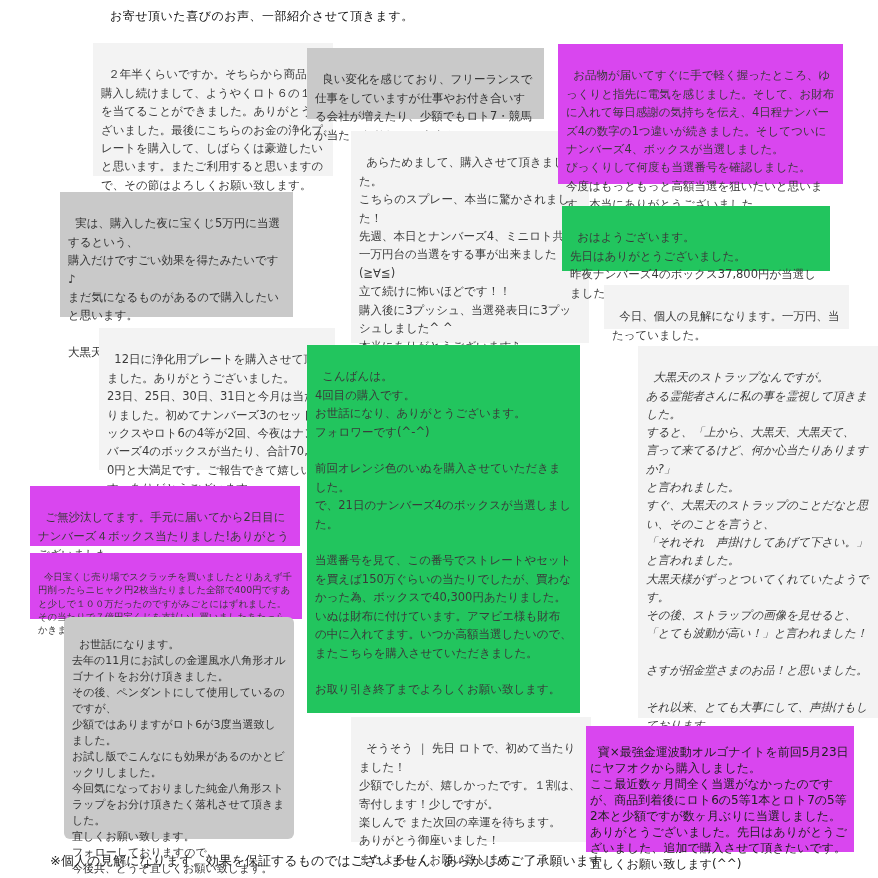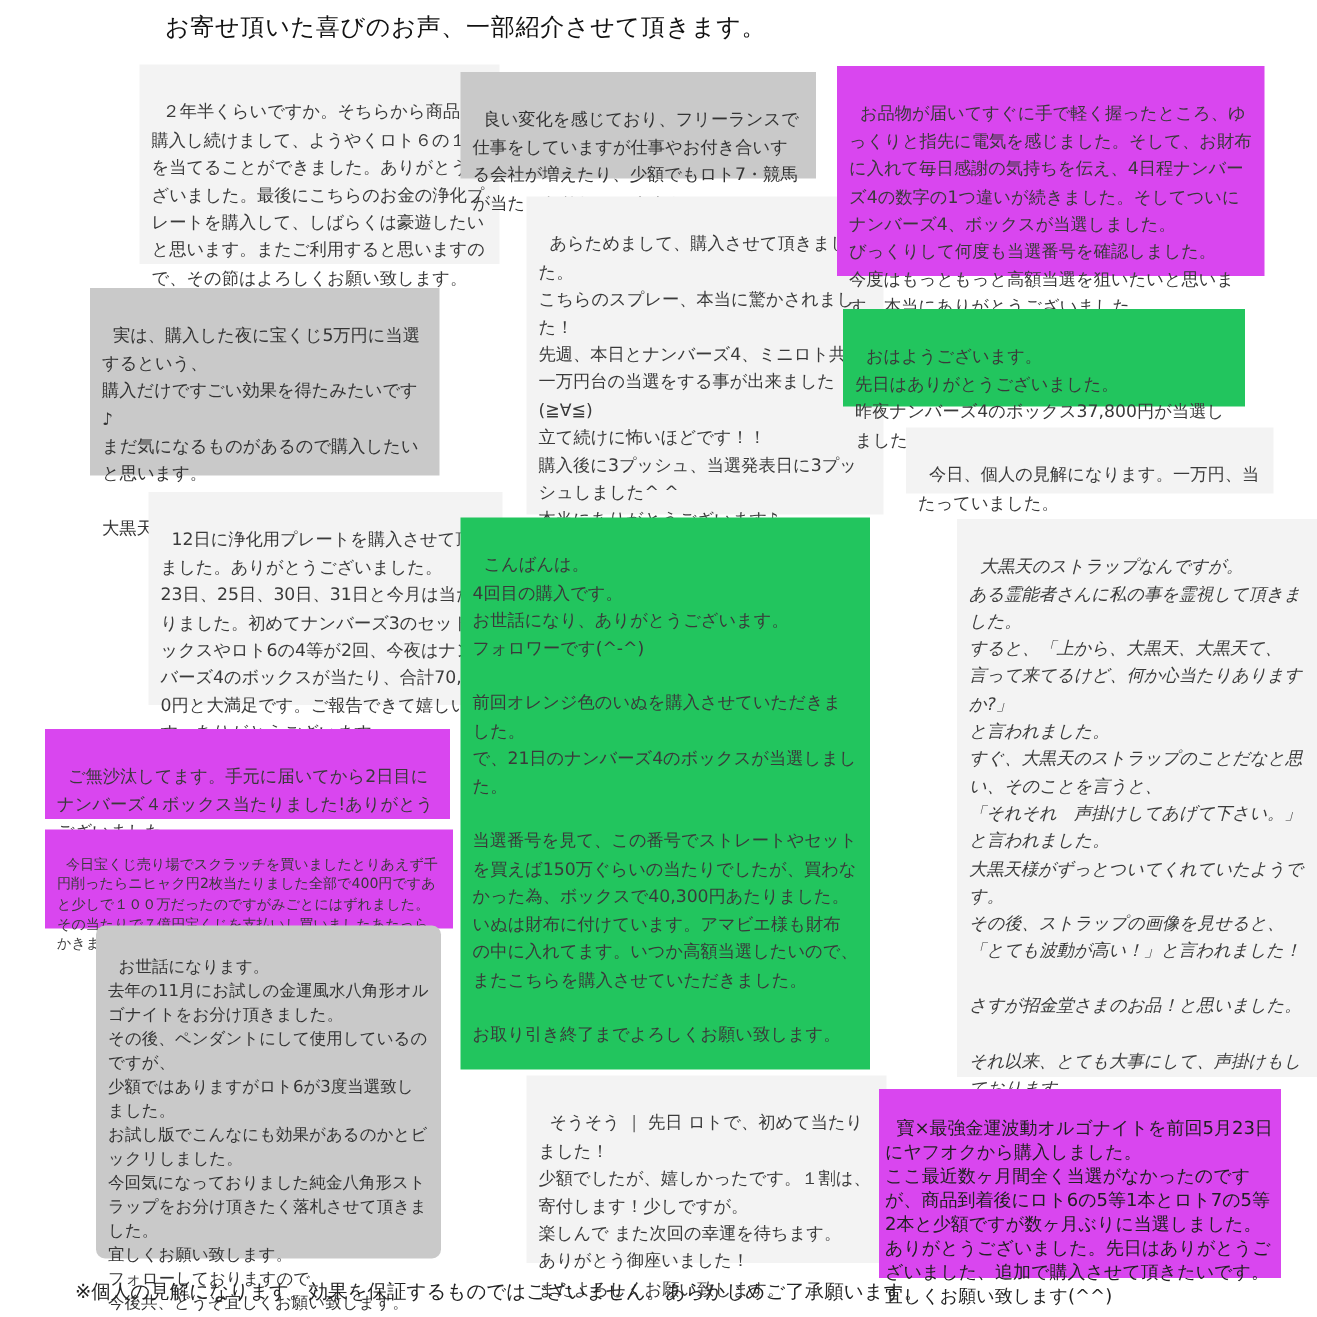--- a/index.html
+++ b/index.html
@@ -1,21 +1,21 @@
 <!DOCTYPE html>
 <html><head>
 <meta charset="utf-8">
 <style>
   html, body { margin: 0; padding: 0; }
   body {
     width: 878px; height: 878px; background: #ffffff; position: relative; overflow: hidden;
     font-family: "DejaVu Sans", "Liberation Sans", sans-serif; color: #333;
   }
   .title {
-    position: absolute; left: 110px; top: 8px; font-size: 16px; color: #111; letter-spacing: 0.5px;
+    position: absolute; left: 110px; top: 8px; font-size: 12px; color: #111; letter-spacing: 0.5px;
     font-family: "DejaVu Sans", sans-serif;
     text-align: center;
   }
   .card {
     position: absolute; box-sizing: border-box; font-size: 11.5px; line-height: 18.4px;
     white-space: pre-wrap; word-break: break-all; color: #3a3a3a; padding: 4px 8px;
   }
   .light { background: #f3f3f3; margin-left: 41px; }
   .mid { background: #22c55e; }
   .dark { background: #c9c9c9; color: #333; }

